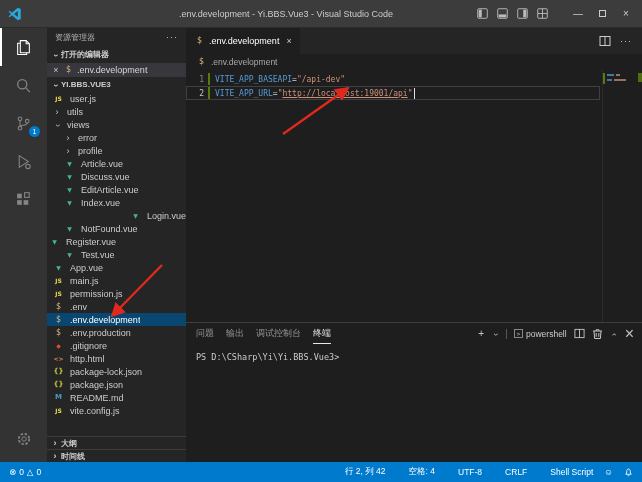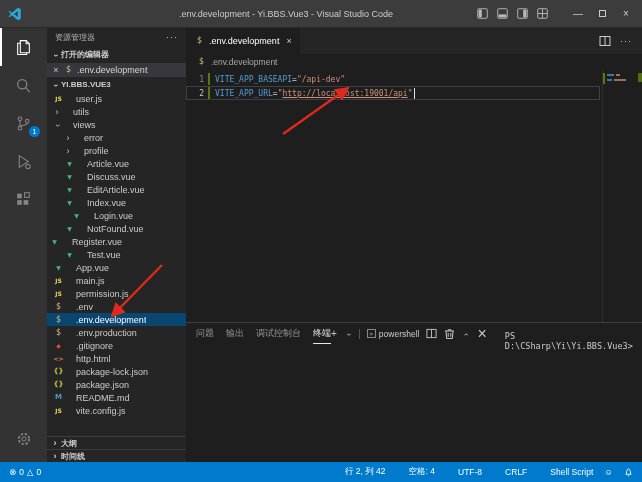--- a/index.html
+++ b/index.html
@@ -43,21 +43,21 @@
   .chev{display:inline-block;width:8px;text-align:center;font-size:9px;color:#cccccc;transform-origin:50% 55%;flex:none;}
   .chev.down{transform:rotate(90deg);}
   .chev.up{transform:rotate(-90deg);}
   .oe-item{height:14px;display:flex;align-items:center;gap:3px;padding-left:5px;background:#37373d;color:#d7d7d7;flex:none;}
   .oe-close{font-size:9px;color:#c5c5c5;width:8px;text-align:center;flex:none;}
   .ficon{width:11px;text-align:center;font-weight:bold;flex:none;font-family:"DejaVu Sans",sans-serif;line-height:1;}
   .ficon-env{color:#d7ba7d;font-size:8px;font-weight:normal;}
   .ficon-js,.ficon-vue,.ficon-git,.ficon-html{font-size:6px;}
   .ficon-json,.ficon-md{font-size:7px;}
   .tree{flex:none;}
-  .tree-row{height:13px;display:flex;align-items:center;gap:12px;color:#cccccc;white-space:nowrap;}
+  .tree-row{height:13px;display:flex;align-items:center;gap:6px;color:#cccccc;white-space:nowrap;}
   .tree-row.selected{background:#094771;color:#ffffff;}
   .flabel{overflow:hidden;}
   .sidebar-bottom{position:absolute;bottom:0;left:0;right:0;}
   .bottom-sec{height:13px;border-top:1px solid #3c3c3c;display:flex;align-items:center;gap:2px;padding-left:4px;font-size:8px;font-weight:bold;color:#cccccc;}
   
   .editor-col{flex:1;display:flex;flex-direction:column;min-width:0;}
   .editor{height:294px;display:flex;flex-direction:column;}
   .tabbar{height:26px;background:#252526;display:flex;align-items:stretch;flex:none;}
   .tab{display:flex;align-items:center;gap:4px;padding:0 8px;background:#1e1e1e;color:#ffffff;font-size:9px;}
   .tab-close{color:#cccccc;margin-left:3px;font-size:9px;}
@@ -75,21 +75,21 @@
   .tok-op{color:#d4d4d4;}
   .tok-str{color:var(--str);}
   .linku{text-decoration:underline;}
   .cursor{display:inline-block;width:1px;height:11px;background:#e0e0e0;margin-left:1px;}
   .minimap{position:absolute;top:0;right:0;width:40px;bottom:0;border-left:1px solid #2c2c2c;}
   .mm-line{position:absolute;left:4px;height:2px;display:flex;gap:2px;}
   .mm-line span{height:2px;display:block;}
   .mm-added{position:absolute;left:0;top:3px;width:2px;height:11px;background:var(--added);}
   .ruler-mark{position:absolute;right:0;top:3px;width:4px;height:9px;background:var(--added);opacity:.85;}
   
-  .panel{height:140px;border-top:1px solid #3e3e42;display:flex;flex-direction:row;background:#1e1e1e;}
+  .panel{height:140px;border-top:1px solid #3e3e42;display:flex;flex-direction:column;background:#1e1e1e;}
   .panel-header{height:21px;display:flex;align-items:center;padding:0 8px 0 10px;flex:none;}
   .panel-tabs{display:flex;gap:12px;height:100%;align-items:stretch;}
   .panel-tab{font-size:9px;color:#969696;display:flex;align-items:center;border-bottom:1px solid transparent;}
   .panel-tab.active{color:#e7e7e7;border-bottom-color:#e7e7e7;}
   .panel-actions{margin-left:auto;display:flex;align-items:center;gap:7px;color:#c5c5c5;}
   .pa-icon{font-size:10px;}
   .pa-div{width:1px;height:10px;background:#555;}
   .ps-item{display:flex;align-items:center;gap:3px;font-size:8.5px;color:#cccccc;}
   .ps-icon{width:9px;height:9px;border:1px solid #888;font-size:6px;display:flex;align-items:center;justify-content:center;color:#cccccc;font-family:"DejaVu Sans Mono",monospace;}
   .terminal{flex:1;padding:8px 0 0 10px;font-family:"DejaVu Sans Mono","Liberation Mono",monospace;font-size:8.5px;color:#cccccc;}
@@ -242,21 +242,21 @@
           <span class="flabel">Discuss.vue</span>
         </div>
         <div class="tree-row" style="padding-left: 17px;">
           <span class="ficon ficon-vue" style="color: rgb(66, 184, 131);">▼</span>
           <span class="flabel">EditArticle.vue</span>
         </div>
         <div class="tree-row" style="padding-left: 17px;">
           <span class="ficon ficon-vue" style="color: rgb(66, 184, 131);">▼</span>
           <span class="flabel">Index.vue</span>
         </div>
-        <div class="tree-row" style="padding-left: 24px;">
+        <div class="tree-row" style="padding-left: 10px; justify-content: flex-end;">
           <span class="ficon ficon-vue" style="color: rgb(66, 184, 131);">▼</span>
           <span class="flabel">Login.vue</span>
         </div>
         <div class="tree-row" style="padding-left: 17px;">
           <span class="ficon ficon-vue" style="color: rgb(66, 184, 131);">▼</span>
           <span class="flabel">NotFound.vue</span>
         </div>
         <div class="tree-row" style="padding-left: 2px;">
           <span class="ficon ficon-vue" style="color: rgb(66, 184, 131);">▼</span>
           <span class="flabel">Register.vue</span>

